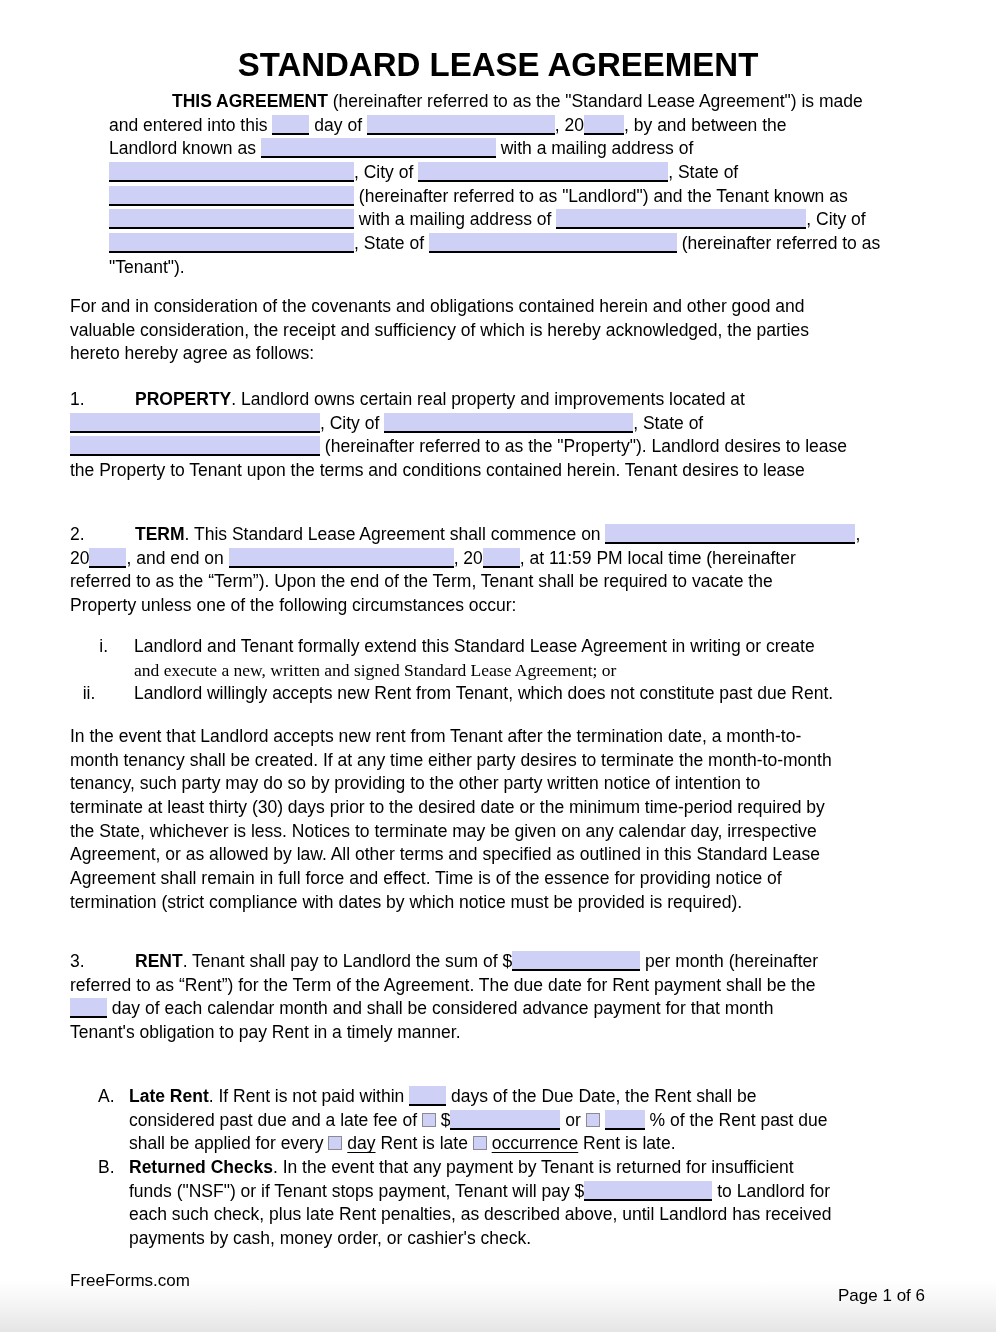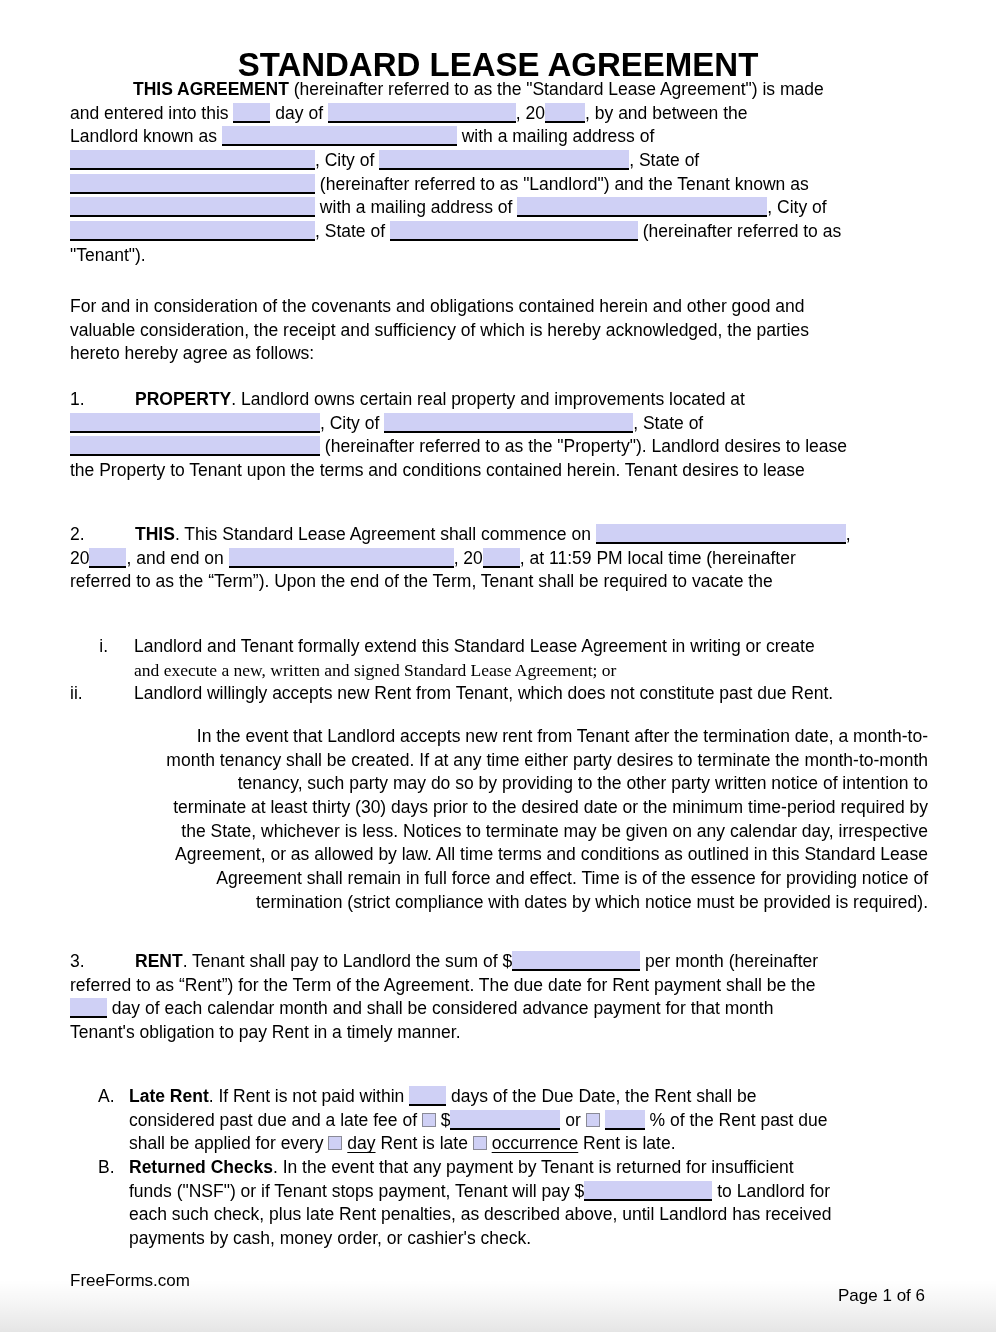--- a/index.html
+++ b/index.html
@@ -65,21 +65,21 @@
     pointer-events:none;
   }
 </style>
 </head>
 <body>
 
 <div class="page">
   <h1 class="doc-title">STANDARD LEASE AGREEMENT</h1>
 
   <div class="content" id="doc-content">
-      <div class="block" style="top: 78px;">
+      <div class="block" style="top: 90px; margin-left: 39px;">
         <div class="line"><span style="display: inline-block; width: 63px;"></span><span class="bold">THIS AGREEMENT</span><span> (hereinafter referred to as the "Standard Lease Agreement") is made</span></div>
         <div class="line"><span>and entered into this </span><span class="blank" style="width: 37px; background: rgb(207, 208, 245); border-bottom-color: rgb(0, 0, 0);"></span><span> day of </span><span class="blank" style="width: 188px; background: rgb(207, 208, 245); border-bottom-color: rgb(0, 0, 0);"></span><span>, 20</span><span class="blank" style="width: 40px; background: rgb(207, 208, 245); border-bottom-color: rgb(0, 0, 0);"></span><span>, by and between the</span></div>
         <div class="line"><span>Landlord known as </span><span class="blank" style="width: 235px; background: rgb(207, 208, 245); border-bottom-color: rgb(0, 0, 0);"></span><span> with a mailing address of</span></div>
         <div class="line"><span class="blank" style="width: 245px; background: rgb(207, 208, 245); border-bottom-color: rgb(0, 0, 0);"></span><span>, City of </span><span class="blank" style="width: 250px; background: rgb(207, 208, 245); border-bottom-color: rgb(0, 0, 0);"></span><span>, State of</span></div>
         <div class="line"><span class="blank" style="width: 245px; background: rgb(207, 208, 245); border-bottom-color: rgb(0, 0, 0);"></span><span> (hereinafter referred to as "Landlord") and the Tenant known as</span></div>
         <div class="line"><span class="blank" style="width: 245px; background: rgb(207, 208, 245); border-bottom-color: rgb(0, 0, 0);"></span><span> with a mailing address of </span><span class="blank" style="width: 250px; background: rgb(207, 208, 245); border-bottom-color: rgb(0, 0, 0);"></span><span>, City of</span></div>
         <div class="line"><span class="blank" style="width: 245px; background: rgb(207, 208, 245); border-bottom-color: rgb(0, 0, 0);"></span><span>, State of </span><span class="blank" style="width: 248px; background: rgb(207, 208, 245); border-bottom-color: rgb(0, 0, 0);"></span><span> (hereinafter referred to as</span></div>
         <div class="line"><span>"Tenant").</span></div>
       </div>
       <div class="block" style="top: 295px;">
@@ -87,36 +87,37 @@
         <div class="line"><span>valuable consideration, the receipt and sufficiency of which is hereby acknowledged, the parties</span></div>
         <div class="line"><span>hereto hereby agree as follows:</span></div>
       </div>
       <div class="block" style="top: 388px;">
         <div class="line" style="padding-left: 65px;"><span class="label" style="left: 0px;">1.</span><span class="bold">PROPERTY</span><span>. Landlord owns certain real property and improvements located at</span></div>
         <div class="line"><span class="blank" style="width: 250px; background: rgb(207, 208, 245); border-bottom-color: rgb(0, 0, 0);"></span><span>, City of </span><span class="blank" style="width: 249px; background: rgb(207, 208, 245); border-bottom-color: rgb(0, 0, 0);"></span><span>, State of</span></div>
         <div class="line"><span class="blank" style="width: 250px; background: rgb(207, 208, 245); border-bottom-color: rgb(0, 0, 0);"></span><span> (hereinafter referred to as the "Property"). Landlord desires to lease</span></div>
         <div class="line"><span>the Property to Tenant upon the terms and conditions contained herein. Tenant desires to lease</span></div>
       </div>
       <div class="block" style="top: 523px;">
-        <div class="line" style="padding-left: 65px;"><span class="label" style="left: 0px;">2.</span><span class="bold">THIS</span><span>. This Standard Lease Agreement shall commence on </span><span class="blank" style="width: 250px; background: rgb(207, 208, 245); border-bottom-color: rgb(0, 0, 0);"></span><span>,</span></div>
+        <div class="line" style="padding-left: 65px;"><span class="label" style="left: 0px;">2.</span><span class="bold">TERM</span><span>. This Standard Lease Agreement shall commence on </span><span class="blank" style="width: 250px; background: rgb(207, 208, 245); border-bottom-color: rgb(0, 0, 0);"></span><span>,</span></div>
         <div class="line"><span>20</span><span class="blank" style="width: 37px; background: rgb(207, 208, 245); border-bottom-color: rgb(0, 0, 0);"></span><span>, and end on </span><span class="blank" style="width: 225px; background: rgb(207, 208, 245); border-bottom-color: rgb(0, 0, 0);"></span><span>, 20</span><span class="blank" style="width: 37px; background: rgb(207, 208, 245); border-bottom-color: rgb(0, 0, 0);"></span><span>, at 11:59 PM local time (hereinafter</span></div>
         <div class="line"><span>referred to as the “Term”). Upon the end of the Term, Tenant shall be required to vacate the</span></div>
+        <div class="line"><span>Property unless one of the following circumstances occur:</span></div>
       </div>
       <div class="block" style="top: 635px;">
         <div class="line" style="padding-left: 64px;"><span class="label" style="left: 0px; width: 38px; text-align: right;">i.</span><span>Landlord and Tenant formally extend this Standard Lease Agreement in writing or create</span></div>
         <div class="line" style="padding-left: 64px; font-family: Liberation Serif, serif;"><span>and execute a new, written and signed Standard Lease Agreement; or</span></div>
-        <div class="line" style="padding-left: 64px;"><span class="label" style="left: 0px; width: 38px; text-align: left;">ii.</span><span>Landlord willingly accepts new Rent from Tenant, which does not constitute past due Rent.</span></div>
+        <div class="line" style="padding-left: 64px;"><span class="label" style="left: 0px; width: 38px; text-align: center;">ii.</span><span>Landlord willingly accepts new Rent from Tenant, which does not constitute past due Rent.</span></div>
       </div>
-      <div class="block" style="top: 725px; text-align: right;">
+      <div class="block" style="top: 725px;">
         <div class="line"><span>In the event that Landlord accepts new rent from Tenant after the termination date, a month-to-</span></div>
         <div class="line"><span>month tenancy shall be created. If at any time either party desires to terminate the month-to-month</span></div>
         <div class="line"><span>tenancy, such party may do so by providing to the other party written notice of intention to</span></div>
         <div class="line"><span>terminate at least thirty (30) days prior to the desired date or the minimum time-period required by</span></div>
         <div class="line"><span>the State, whichever is less. Notices to terminate may be given on any calendar day, irrespective</span></div>
-        <div class="line"><span>Agreement, or as allowed by law. All time terms and conditions as outlined in this Standard Lease</span></div>
+        <div class="line"><span>Agreement, or as allowed by law. All other terms and specified as outlined in this Standard Lease</span></div>
         <div class="line"><span>Agreement shall remain in full force and effect. Time is of the essence for providing notice of</span></div>
         <div class="line"><span>termination (strict compliance with dates by which notice must be provided is required).</span></div>
       </div>
       <div class="block" style="top: 950px;">
         <div class="line" style="padding-left: 65px;"><span class="label" style="left: 0px;">3.</span><span class="bold">RENT</span><span>. Tenant shall pay to Landlord the sum of $</span><span class="blank" style="width: 128px; background: rgb(207, 208, 245); border-bottom-color: rgb(0, 0, 0);"></span><span> per month (hereinafter</span></div>
         <div class="line"><span>referred to as “Rent”) for the Term of the Agreement. The due date for Rent payment shall be the</span></div>
         <div class="line"><span class="blank" style="width: 37px; background: rgb(207, 208, 245); border-bottom-color: rgb(0, 0, 0);"></span><span> day of each calendar month and shall be considered advance payment for that month</span></div>
         <div class="line"><span>Tenant's obligation to pay Rent in a timely manner.</span></div>
       </div>
       <div class="block" style="top: 1085px;">

